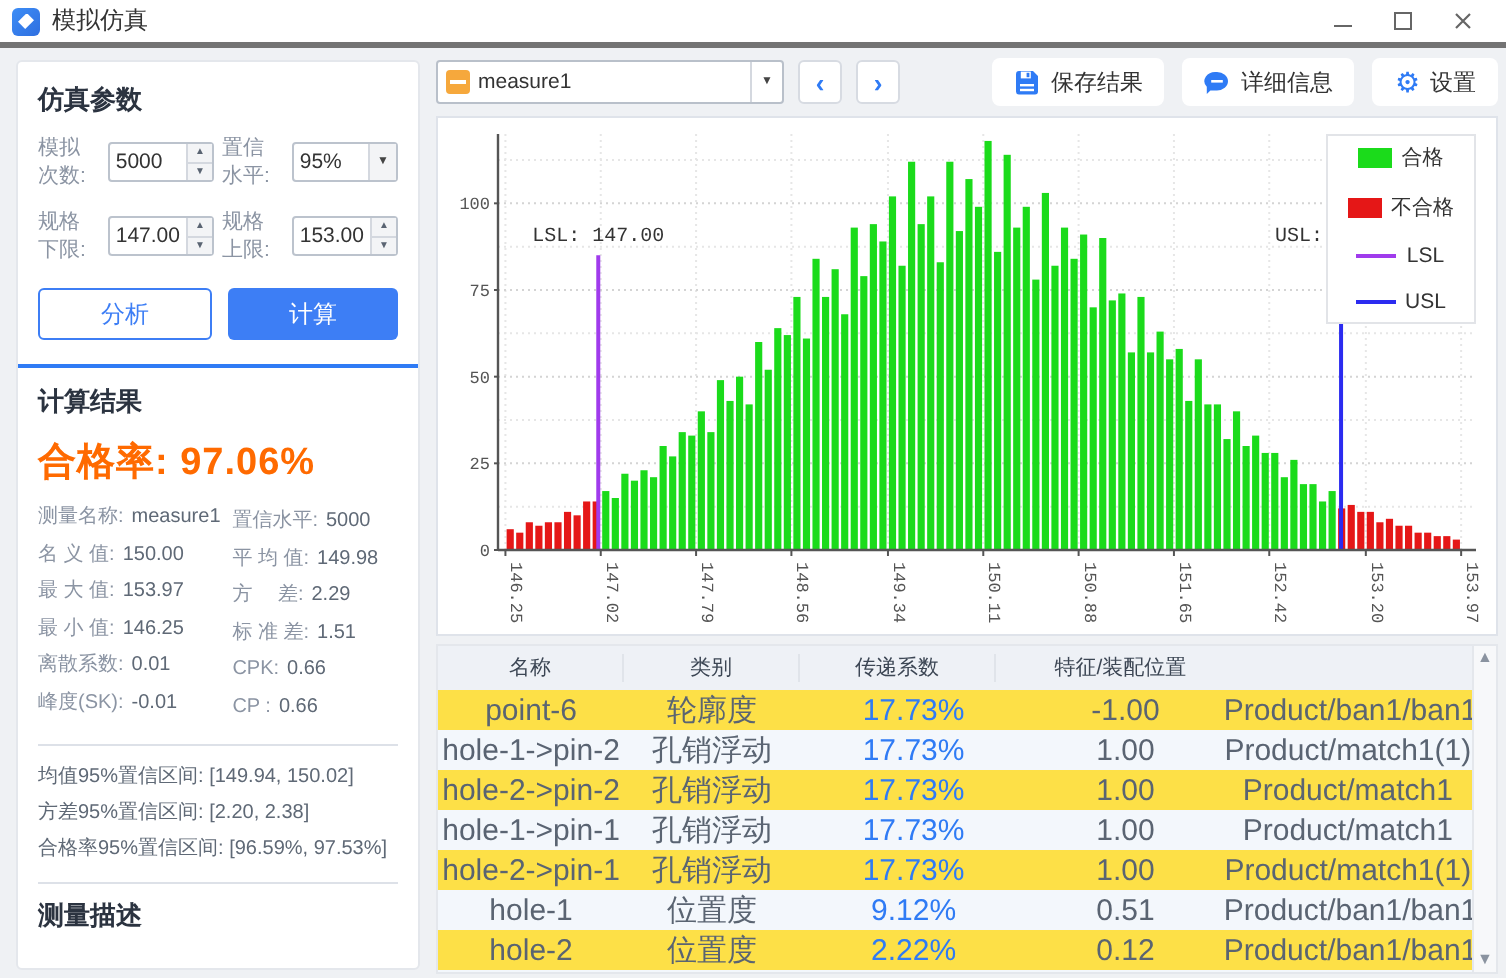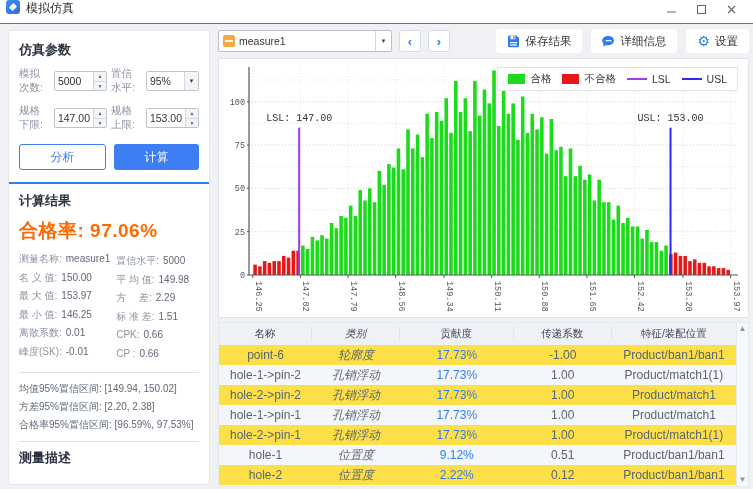--- a/index.html
+++ b/index.html
@@ -1,21 +1,21 @@
 <!DOCTYPE html>
 <html><head>
 <meta charset="utf-8">
 <style>
   * { margin:0; padding:0; box-sizing:border-box; }
   html,body { width:753px; height:489px; overflow:hidden; }
   body { font-family:"Liberation Sans","DejaVu Sans",sans-serif; background:#eff1f4; color:#333; }
 
   
   .titlebar { position:absolute; left:0; top:0; width:753px; height:24px; background:#ffffff;
-              border-bottom:1px solid #737373; display:flex; align-items:flex-start; padding:0 6px; }
+              border-bottom:3px solid #737373; display:flex; align-items:center; padding:0 6px; }
   .app-icon { width:14px; height:14px; border-radius:3px; background:linear-gradient(135deg,#3d8df6,#2f6fe0);
               position:relative; margin-right:6px; flex:none; }
   .app-icon::after { content:""; position:absolute; left:3px; top:3px; width:8px; height:8px;
               background:#fff; clip-path:polygon(0 55%,55% 0,100% 45%,45% 100%); }
   .win-title { font-size:12px; color:#333; }
   .win-controls { margin-left:auto; display:flex; align-items:center; }
   .win-btn { width:30px; height:20px; display:flex; align-items:center; justify-content:center; color:#666; }
   .win-btn svg { display:block; }
 
   
@@ -62,35 +62,35 @@
              color:#2f7bf5; font-size:13px; display:flex; align-items:center; justify-content:center; font-weight:bold; }
   .tool-right { margin-left:auto; display:flex; gap:9px;align-items:flex-end; }
   .tool-btn { height:24px; background:#fff; border-radius:4px; display:flex; align-items:center; gap:5px;
               padding:0 11px; font-size:11.5px; color:#333; }
   .tool-btn svg { display:block; }
   .gear-glyph { color:#2f7bf5; font-size:14px; line-height:1; }
 
   .chart-card { position:absolute; left:218px; top:58px; width:531px; height:260px; background:#fff;
                 border:1px solid #dfe3ea; }
   .chart-legend { position:absolute; right:10px; top:8px; background:#fff; border:1px solid #e2e4e8;
-                  display:flex; align-items:center; gap:11px; padding:4px 10px; font-size:10.5px; color:#333; z-index:2; }
+                  display:flex; align-items:center; gap:11px; padding:4px 10px; font-size:10.5px; color:#333; z-index:2;flex-direction:column; }
   .leg-item { display:flex; align-items:center; gap:5px; }
   .leg-box { width:17px; height:10px; }
   .leg-line { width:20px; height:2px; }
 
   
   .table-wrap { position:absolute; left:218px; top:322px; width:531px; height:165px; background:#fde047;
                 border:1px solid #e4e7ec; overflow:hidden; display:flex; }
   .table-main { flex:1; overflow:hidden; }
   .t-row { display:flex; height:20px; align-items:center; }
   .t-head { background:#eef1f6; height:22px; }
   .t-head .t-cell { color:#3c4654; font-size:10.5px; border-right:1px solid #e0e4ea; }
   .t-head .t-cell:last-child { border-right:none; }
-  .t-cell { font-size:12px; color:#5a6472; text-align:center; overflow:hidden; white-space:nowrap; }
-  .t-cell.c0 { width:18%; } .t-cell.c1 { width:17%;font-style:italic; } .t-cell.c2 { width:22%; }
+  .t-cell { font-size:15px; color:#5a6472; text-align:center; overflow:hidden; white-space:nowrap; }
+  .t-cell.c0 { width:18%; } .t-cell.c1 { width:17%; } .t-cell.c2 { width:22%; }
   .t-cell.c3 { width:19%; } .t-cell.c4 { width:24%; }
   .t-row.even { background:#f3f7fc; }
   .t-cell.blue { color:#2f7bf5; }
   .t-scroll { width:12px; background:#f7f8fa; border-left:1px solid #e4e7ec; display:flex; flex-direction:column;
               justify-content:space-between; align-items:center; padding:2px 0; }
   .scroll-arrow { font-size:8px; color:#8a93a0; line-height:8px; }
 </style>
 </head>
 <body>
 
@@ -440,21 +440,20 @@
       <line x1="511.5721518987339" y1="216" x2="511.5721518987339" y2="219" stroke="#555" stroke-width="1"></line>
       <text x="0" y="0" font-size="8.5" text-anchor="start" fill="#555" font-family="&quot;Liberation Mono&quot;,&quot;DejaVu Sans Mono&quot;,monospace" transform="translate(514.5721518987339,222) rotate(90)">153.97</text>
     </svg>
 </div>
 
 <div class="table-wrap">
   <div class="table-main" id="table-main">
       <div class="t-row t-head">
         <div class="t-cell c0">名称</div>
         <div class="t-cell c1">类别</div>
-        <div class="t-cell c2">贡献度</div>
         <div class="t-cell c3">传递系数</div>
         <div class="t-cell c4">特征/装配位置</div>
       </div>
       <div class="t-row">
         <div class="t-cell c0">point-6</div>
         <div class="t-cell c1">轮廓度</div>
         <div class="t-cell c2 blue">17.73%</div>
         <div class="t-cell c3">-1.00</div>
         <div class="t-cell c4">Product/ban1/ban1</div>
       </div>

